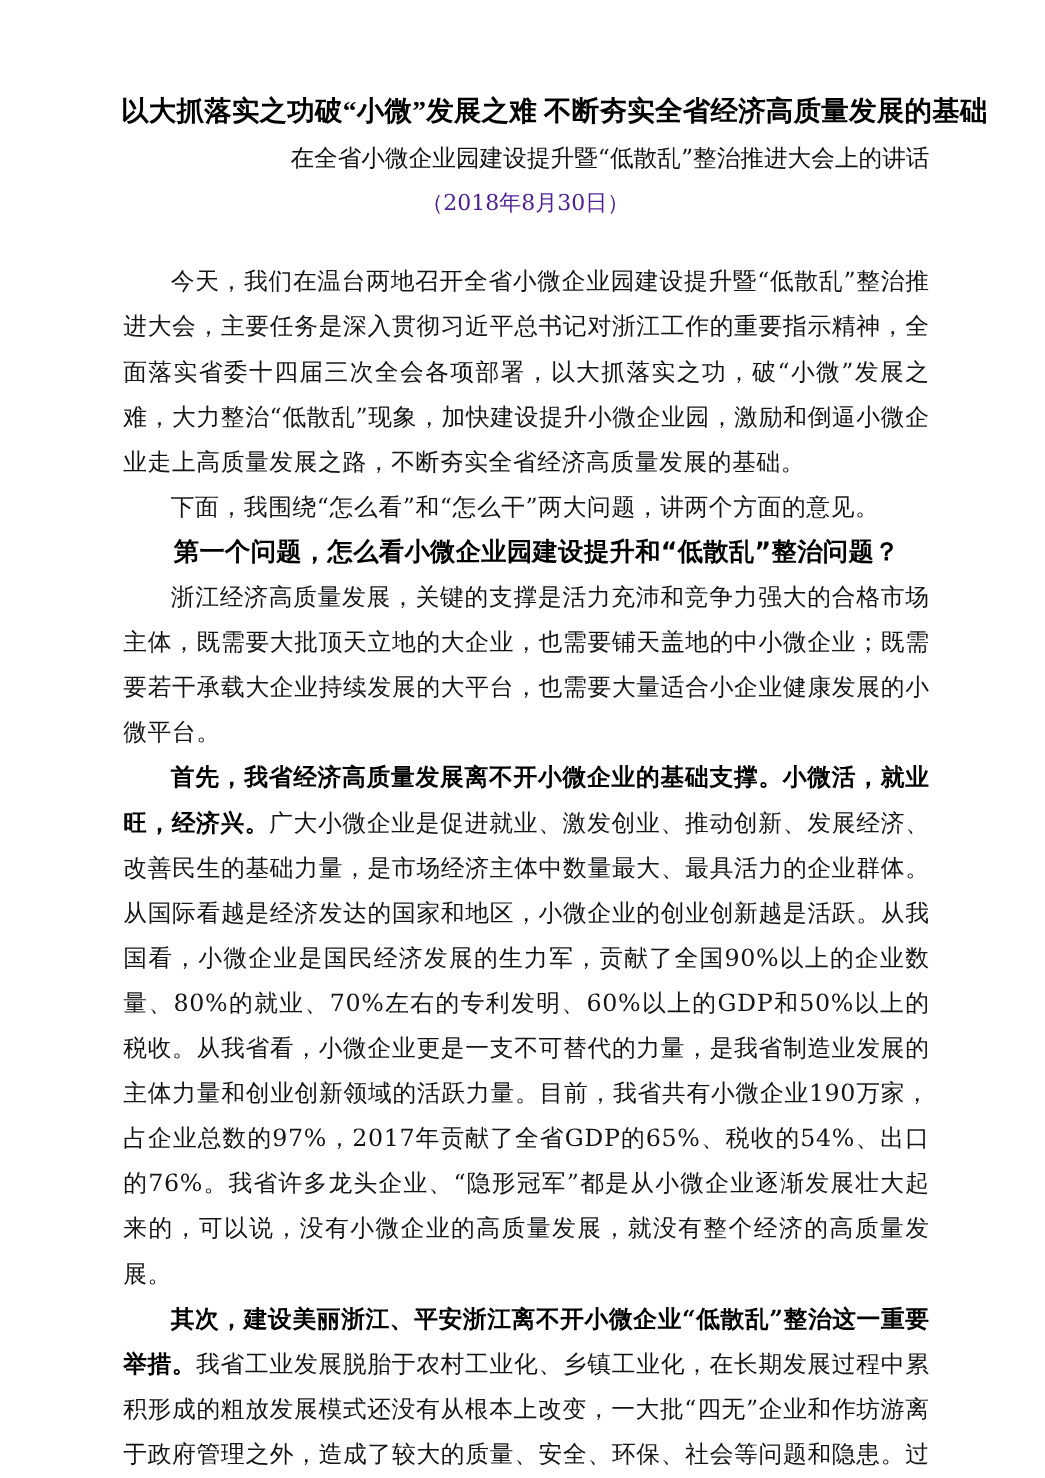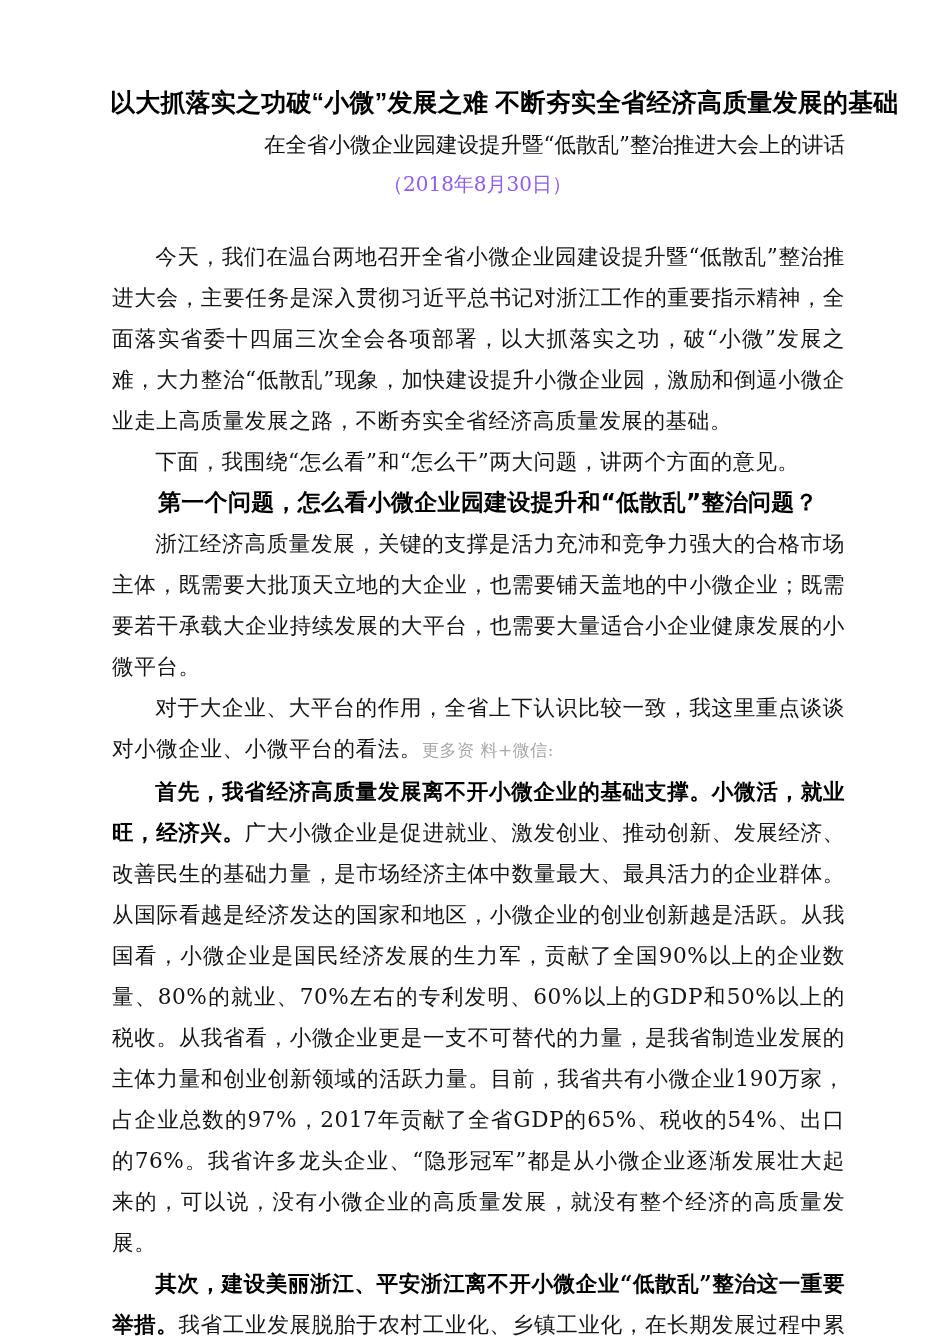--- a/index.html
+++ b/index.html
@@ -25,21 +25,21 @@
 
   
   .title-block {
     position: absolute;
     left: 110px;
     top: 84px;
     width: 735px;
   }
 
   .doc-title {
-    font-family: Liberation Sans, sans-serif;
+    font-family: Liberation Serif, serif;
     font-weight: 700;
     font-size: 25px;
     line-height: 36px;
     text-align: center;
     letter-spacing: 0.2px;
     color: #000000;
     white-space: nowrap;
   }
 
   .doc-subtitle {
@@ -53,21 +53,21 @@
     white-space: nowrap;
   }
 
   .doc-date {
     font-family: "DejaVu Serif", "Liberation Serif", serif;
     font-weight: 400;
     font-size: 20px;
     line-height: 32px;
     text-align: center;
     margin-top: 6px;
-    color: #8b5cf6;
+    color: #4c1d95;
   }
 
   
   .body-area {
     position: absolute;
     left: 112px;
     top: 236px;
     width: 733px;
   }
 
@@ -125,23 +125,20 @@
   <div class="body-area">
 
     <p class="para indent">今天，我们在温台两地召开全省小微企业园建设提升暨“低散乱”整治推进大会，主要任务是深入贯彻习近平总书记对浙江工作的重要指示精神，全面落实省委十四届三次全会各项部署，以大抓落实之功，破“小微”发展之难，大力整治“低散乱”现象，加快建设提升小微企业园，激励和倒逼小微企业走上高质量发展之路，不断夯实全省经济高质量发展的基础。</p>
 
     <p class="para indent">下面，我围绕“怎么看”和“怎么干”两大问题，讲两个方面的意见。</p>
 
     <p class="para indent heading">第一个问题，怎么看小微企业园建设提升和“低散乱”整治问题？</p>
 
     <p class="para indent">浙江经济高质量发展，关键的支撑是活力充沛和竞争力强大的合格市场主体，既需要大批顶天立地的大企业，也需要铺天盖地的中小微企业；既需要若干承载大企业持续发展的大平台，也需要大量适合小企业健康发展的小微平台。</p>
 
-    <p class="para indent">
-      <span>对于大企业、大平台的作用，全省上下认识比较一致，我这里重点谈谈对小微企业、小微平台的看法。</span><span class="watermark">更多资 料+微信:</span>
-    </p>
 
     <p class="para indent">
       <span class="lead">首先，我省经济高质量发展离不开小微企业的基础支撑。小微活，就业旺，经济兴。</span><span>广大小微企业是促进就业、激发创业、推动创新、发展经济、改善民生的基础力量，是市场经济主体中数量最大、最具活力的企业群体。从国际看越是经济发达的国家和地区，小微企业的创业创新越是活跃。从我国看，小微企业是国民经济发展的生力军，贡献了全国90%以上的企业数量、80%的就业、70%左右的专利发明、60%以上的GDP和50%以上的税收。从我省看，小微企业更是一支不可替代的力量，是我省制造业发展的主体力量和创业创新领域的活跃力量。目前，我省共有小微企业190万家，占企业总数的97%，2017年贡献了全省GDP的65%、税收的54%、出口的76%。我省许多龙头企业、“隐形冠军”都是从小微企业逐渐发展壮大起来的，可以说，没有小微企业的高质量发展，就没有整个经济的高质量发展。</span>
     </p>
 
     <p class="para indent">
       <span class="lead">其次，建设美丽浙江、平安浙江离不开小微企业“低散乱”整治这一重要举措。</span><span>我省工业发展脱胎于农村工业化、乡镇工业化，在长期发展过程中累积形成的粗放发展模式还没有从根本上改变，一大批“四无”企业和作坊游离于政府管理之外，造成了较大的质量、安全、环保、社会等问题和隐患。过去把</span>
     </p>
 
   </div>

